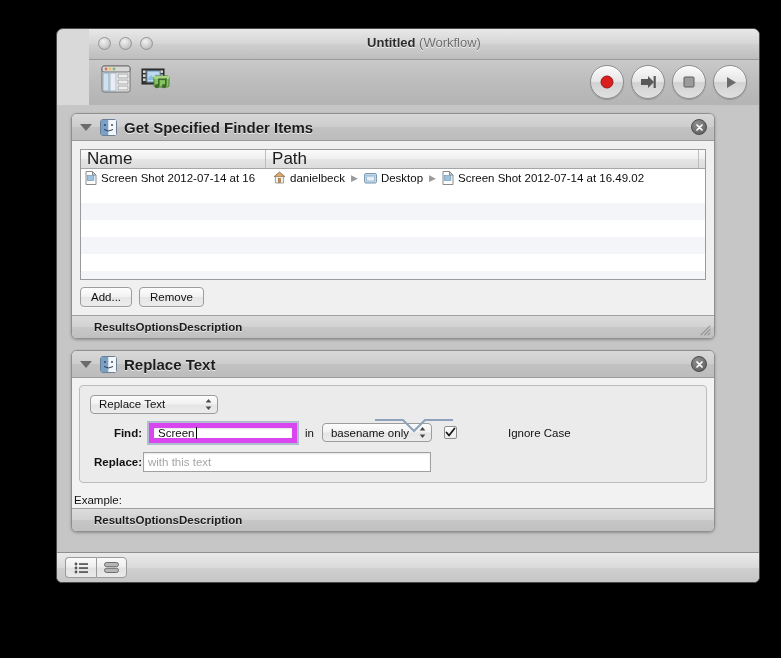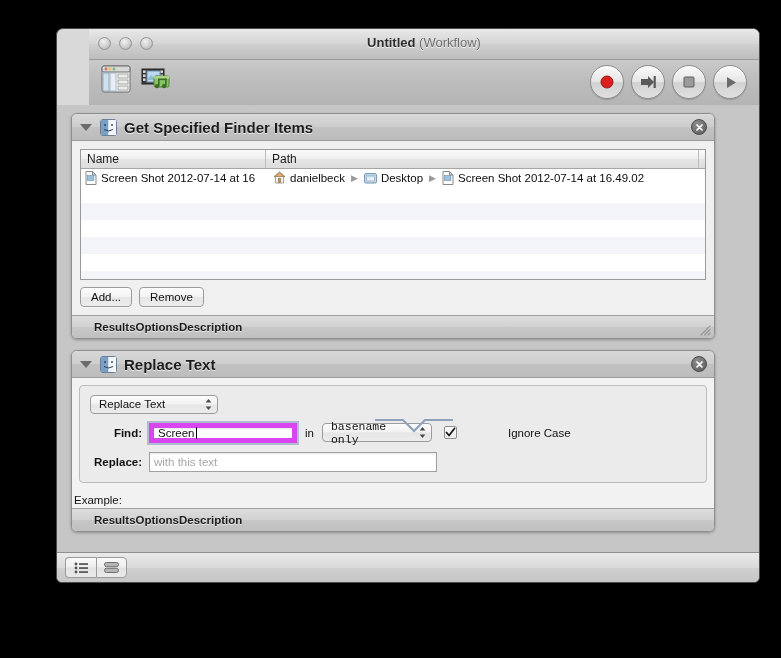--- a/index.html
+++ b/index.html
@@ -95,21 +95,21 @@
   .act-body{padding:8px;background:#f0f0f0;}
 
   
   .tbl-wrap{
     border:1px solid #9a9a9a;background:#fff;height:129px;overflow:hidden;
     box-shadow:inset 0 1px 2px rgba(0,0,0,.12);
   }
   .tbl-head{
     display:flex;height:18px;
     background:linear-gradient(to bottom,#fbfbfb 0%,#efefef 48%,#e5e5e5 52%,#dcdcdc 100%);
-    border-bottom:1px solid #a6a6a6;font-size:12px;color:#1b1b1b;
+    border-bottom:1px solid #a6a6a6;font-size:17px;color:#1b1b1b;
   }
   .th{display:flex;align-items:center;padding-left:6px;border-right:1px solid #bdbdbd;box-sizing:border-box;height:100%;}
   .th.c1{width:188px;}
   .th.c2{width:440px;}
   .th.c3{flex:1;border-right:none;}
   .row{display:flex;align-items:center;height:17px;font-size:11.5px;color:#0d0d0d;}
   .row.data{background:#fff;}
   .row.alt{background:#f3f5f8;}
   .row.plain{background:#fff;}
   .cell1{width:188px;display:flex;align-items:center;gap:4px;padding-left:4px;box-sizing:border-box;overflow:hidden;white-space:nowrap;}
@@ -402,42 +402,42 @@
           </span>
         </div>
 
         <div class="frow">
           <span class="flabel" style="width:52px;">Find:</span>
           <div class="tfield focused" style="width:148px;margin-left:7px;">
             <span>Screen </span>
               <span class="caret"></span>
           </div>
           <span style="font-size:11.5px;color:#111;margin:0 8px;">in</span>
-          <div class="popup" style="width:110px;font-family:Liberation Mono, monospace;">
+          <div class="popup" style="width:110px;">
             <span class="lbl">basename only</span>
             <span class="pu-arrows">
               <svg width="7" height="13" viewBox="0 0 7 13">
                 <path d="M3.5 1 L6.3 4.6 L0.7 4.6 Z" fill="#4a4a4a"></path>
                 <path d="M3.5 12 L6.3 8.4 L0.7 8.4 Z" fill="#4a4a4a"></path>
               </svg>
             </span>
           </div>
           <div style="display:flex;align-items:center;margin-left:12px;gap:46px;">
             <span class="chk">
               <svg width="11" height="11" viewBox="0 0 11 11">
                 <path d="M1.5 5.5 L4 8.5 L9.5 1.5" stroke="#1a1a1a" stroke-width="1.8" fill="none" stroke-linecap="round" stroke-linejoin="round"></path>
               </svg>
             </span>
             <span style="font-size:11.5px;color:#111;">Ignore Case</span>
           </div>
         </div>
 
         <div class="frow">
           <span class="flabel" style="width:52px;">Replace:</span>
-          <div class="tfield" style="width:288px;margin-left:7px;">
+          <div class="tfield" style="width:288px;margin-left:1px;">
             <span class="ph">with this text</span>
           </div>
         </div>
       </div>
 
       <div class="example">Example:</div>
 
       <div class="act-foot">
         <span>Results</span>
         <span>Options</span>

